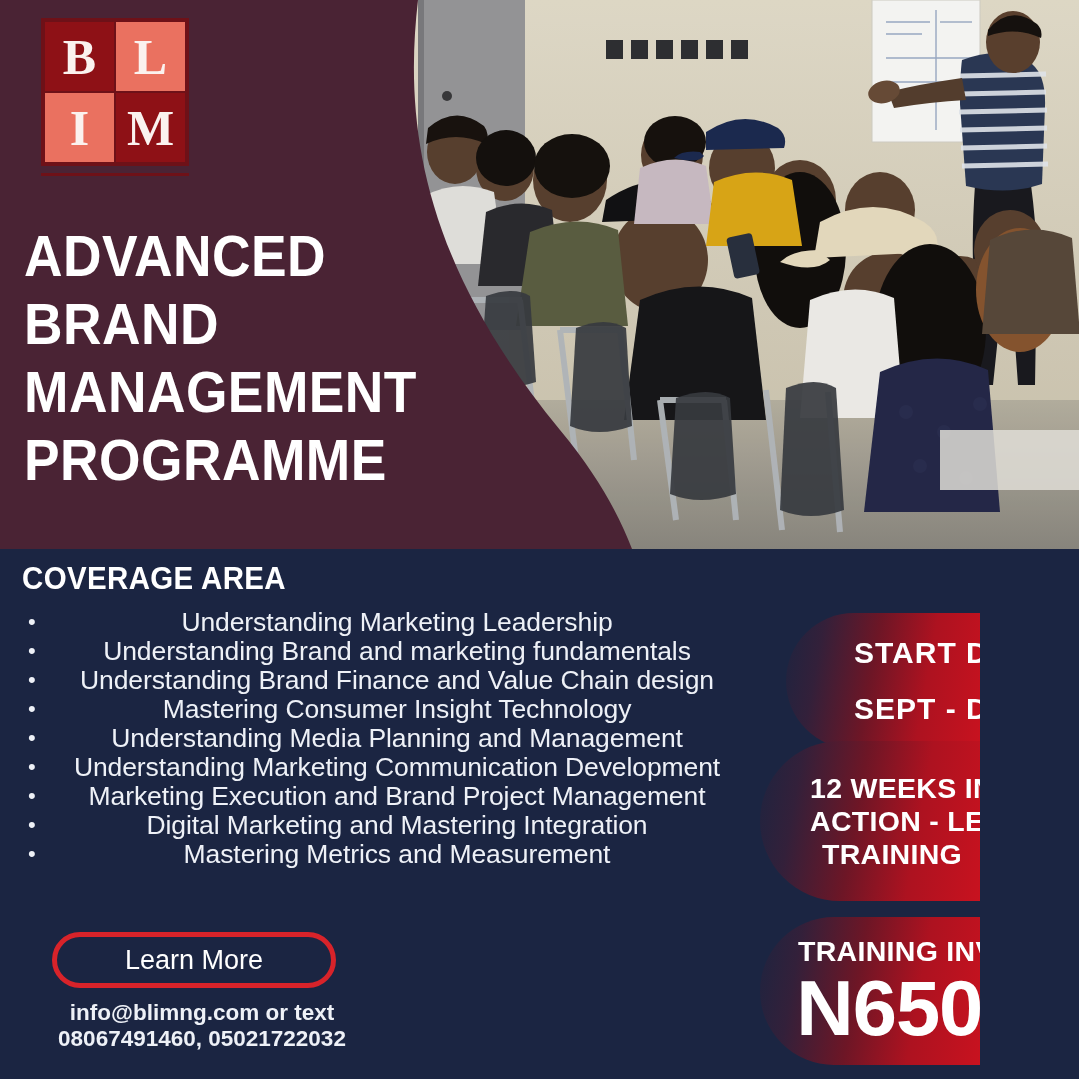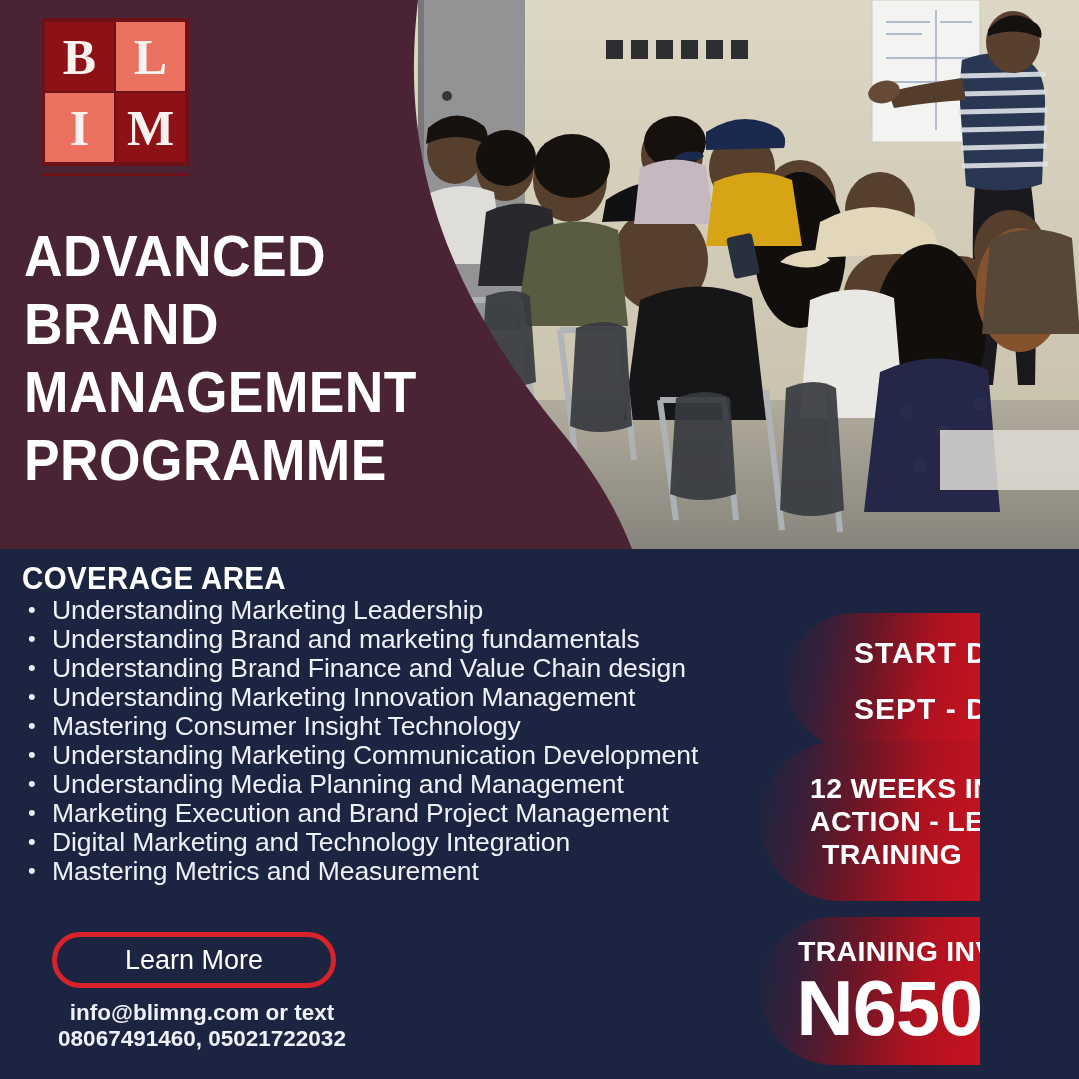--- a/index.html
+++ b/index.html
@@ -51,21 +51,21 @@
   
   .body-area { position:absolute; left:0; top:549px; width:980px; height:530px; background:#1b2542; }
 
   .coverage-title {
     position:absolute; left:22px; top:12px;
     color:#ffffff; font-weight:700; font-size:31px; letter-spacing:0.4px;
     font-family:"Liberation Sans Narrow","Liberation Sans", sans-serif;
     transform:scaleX(0.95); transform-origin:left top;
   }
 
-  .coverage-list { position:absolute; left:22px; top:47px; width:720px; list-style:none; }
+  .coverage-list { position:absolute; left:22px; top:59px; width:720px; list-style:none;text-align:center; }
   .coverage-list li {
     position:relative; color:#eef1f7; font-size:26.5px; line-height:29px;
     padding-left:30px; white-space:nowrap; letter-spacing:-0.1px;
     font-family:"Liberation Sans", sans-serif;
   }
   .coverage-list li::before {
     content:"\2022"; position:absolute; left:6px; top:-1px; font-size:22px; color:#eef1f7;
   }
 
   
@@ -265,26 +265,25 @@
   </div>
 
   <div class="body-area">
 
     <div class="coverage-title">COVERAGE AREA</div>
 
     <ul class="coverage-list">
       <li>Understanding Marketing Leadership</li>
       <li>Understanding Brand and marketing fundamentals</li>
       <li>Understanding Brand Finance and Value Chain design</li>
-      <li>Understanding Marketing Innovation Management</li>
       <li>Mastering Consumer Insight Technology</li>
+      <li>Understanding Media Planning and Management</li>
       <li>Understanding Marketing Communication Development</li>
-      <li>Understanding Media Planning and Management</li>
       <li>Marketing Execution and Brand Project Management</li>
-      <li>Digital Marketing and Technology Integration</li>
+      <li>Digital Marketing and Mastering Integration</li>
       <li>Mastering Metrics and Measurement</li>
     </ul>
 
     <div class="learn-more">Learn More</div>
 
     <div class="contact">
       <div>info@blimng.com or text</div>
       <div>08067491460, 05021722032</div>
     </div>
 

